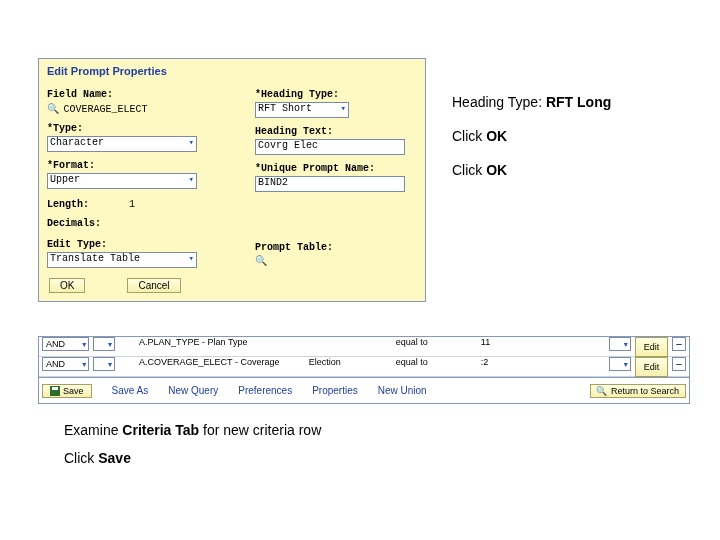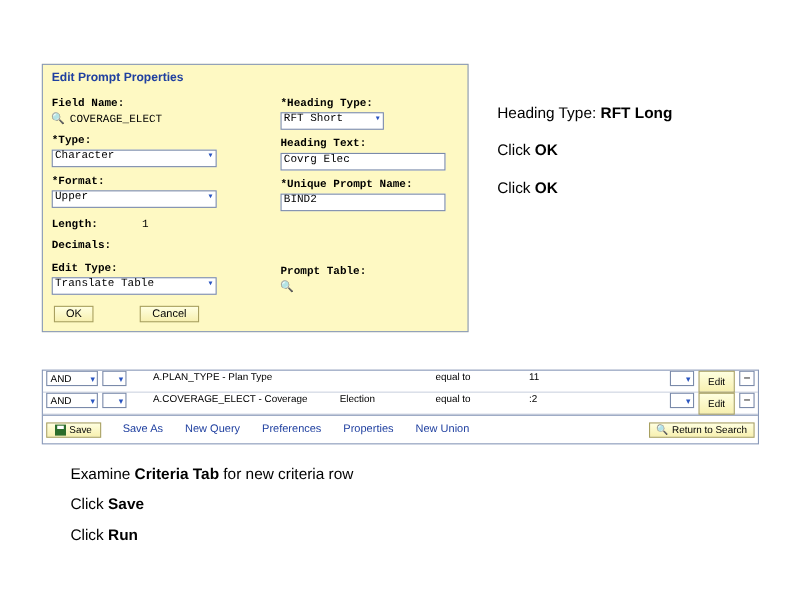--- a/index.html
+++ b/index.html
@@ -309,16 +309,13 @@
   </div>
 </div>
 
 <div class="bottom-notes">
   <div class="line">
     <span>Examine </span><b>Criteria Tab </b><span>for new criteria row</span>
   </div>
   <div class="line">
     <span>Click </span><b>Save</b>
   </div>
-  <div class="line">
-    <span>Click </span><b>Run</b>
-  </div>
 </div>
 
 </body></html>

